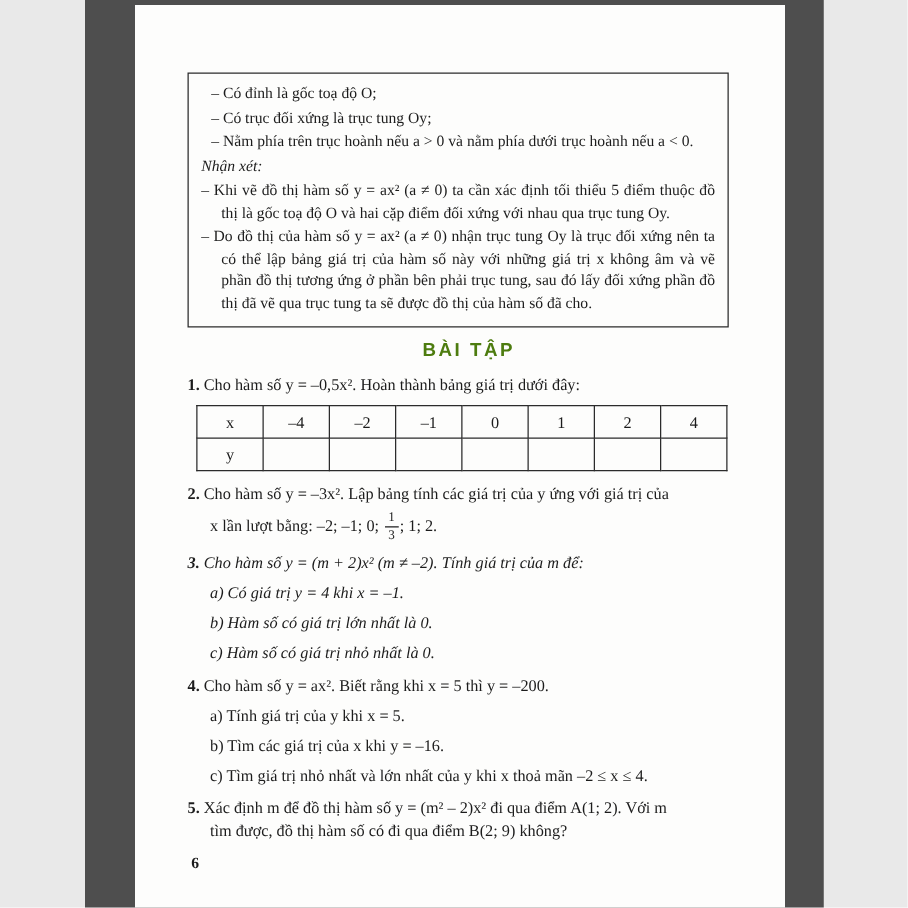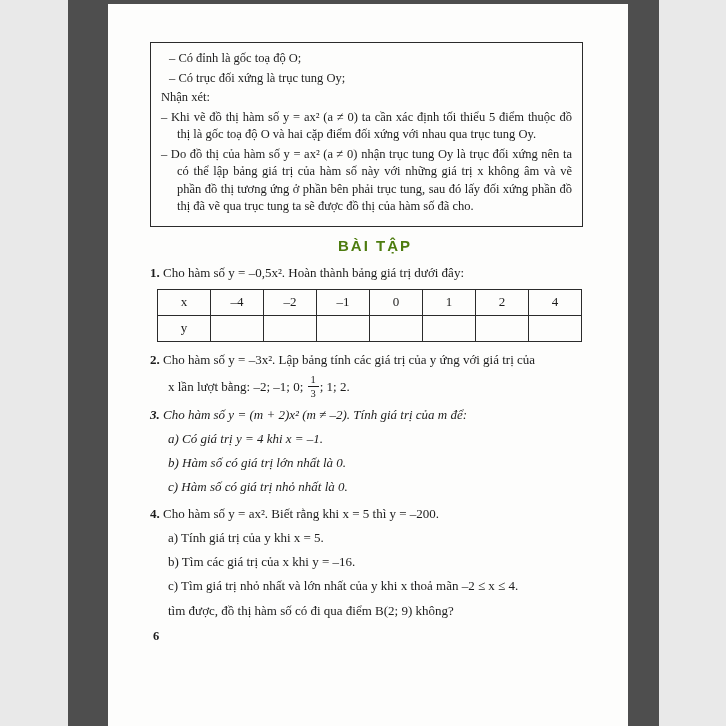--- a/index.html
+++ b/index.html
@@ -11,35 +11,35 @@
   }
   .photo{
     position:absolute;left:68px;top:0;width:591px;height:726px;
     background:#4e4e4e;
   }
   .page{
     position:absolute;left:40px;top:4px;width:520px;height:722px;
     background:#fdfdfc;
   }
   .content{
-    position:absolute;left:42px;top:0;width:450px;
+    position:absolute;left:42px;top:16px;width:450px;
     font-size:13px;line-height:20px;
   }
   
   .frame-box{
     box-sizing:border-box;
     margin-top:38px;width:433px;
     border:1px solid #2b2b2b;
     padding:7px 10px 8px 10px;
     font-size:12.5px;line-height:17.5px;
     text-align:justify;
   }
   .frame-box p{margin:0 0 2px 0;}
   .box-bullet{text-indent:8px;}
-  .note-label{}
+  .note-label{font-style:italic;}
   .note-item{padding-left:16px;text-indent:-16px;font-family:Liberation Serif, serif;}
   
   .section-heading{
     margin-top:10px;text-align:center;
     font-family:"Liberation Sans","DejaVu Sans",sans-serif;
     font-weight:bold;font-size:15px;letter-spacing:2px;line-height:18px;
     color:#4d7c0f;
   }
   
   .ex{margin-top:8px;}
@@ -68,20 +68,21 @@
 </head>
 <body>
 
 <div class="photo">
   <div class="page">
     <div class="content">
 
       <div class="frame-box">
         <p class="box-bullet">– Có đỉnh là gốc toạ độ O;</p>
         <p class="box-bullet">– Có trục đối xứng là trục tung Oy;</p>
+        <p class="box-bullet">– Nằm phía trên trục hoành nếu a &gt; 0 và nằm phía dưới trục hoành nếu a &lt; 0.</p>
         <p class="note-label">Nhận xét:</p>
         <p class="note-item">– Khi vẽ đồ thị hàm số y = ax² (a ≠ 0) ta cần xác định tối thiểu 5 điểm thuộc đồ thị là gốc toạ độ O và hai cặp điểm đối xứng với nhau qua trục tung Oy.</p>
         <p class="note-item">– Do đồ thị của hàm số y = ax² (a ≠ 0) nhận trục tung Oy là trục đối xứng nên ta có thể lập bảng giá trị của hàm số này với những giá trị x không âm và vẽ phần đồ thị tương ứng ở phần bên phải trục tung, sau đó lấy đối xứng phần đồ thị đã vẽ qua trục tung ta sẽ được đồ thị của hàm số đã cho.</p>
       </div>
 
       <div class="section-heading">BÀI TẬP</div>
 
       <div class="ex">
         <div class="ex-line">
           <span class="ex-num">1.</span>
@@ -138,20 +139,24 @@
         <div class="ex-line">
           <span class="ex-num">4.</span>
           <span>Cho hàm số y = ax². Biết rằng khi x = 5 thì y = –200.</span>
         </div>
         <div class="ex-item">a) Tính giá trị của y khi x = 5.</div>
         <div class="ex-item">b) Tìm các giá trị của x khi y = –16.</div>
         <div class="ex-item">c) Tìm giá trị nhỏ nhất và lớn nhất của y khi x thoả mãn –2 ≤ x ≤ 4.</div>
       </div>
 
       <div class="ex" style="margin-top:5px;line-height:19px;">
+        <div class="ex-line">
+          <span class="ex-num">5.</span>
+          <span>Xác định m để đồ thị hàm số y = (m² – 2)x² đi qua điểm A(1; 2). Với m</span>
+        </div>
         <div class="ex-cont">tìm được, đồ thị hàm số có đi qua điểm B(2; 9) không?</div>
       </div>
 
       <div class="page-number">6</div>
 
     </div>
   </div>
 </div>
 
 </body></html>

